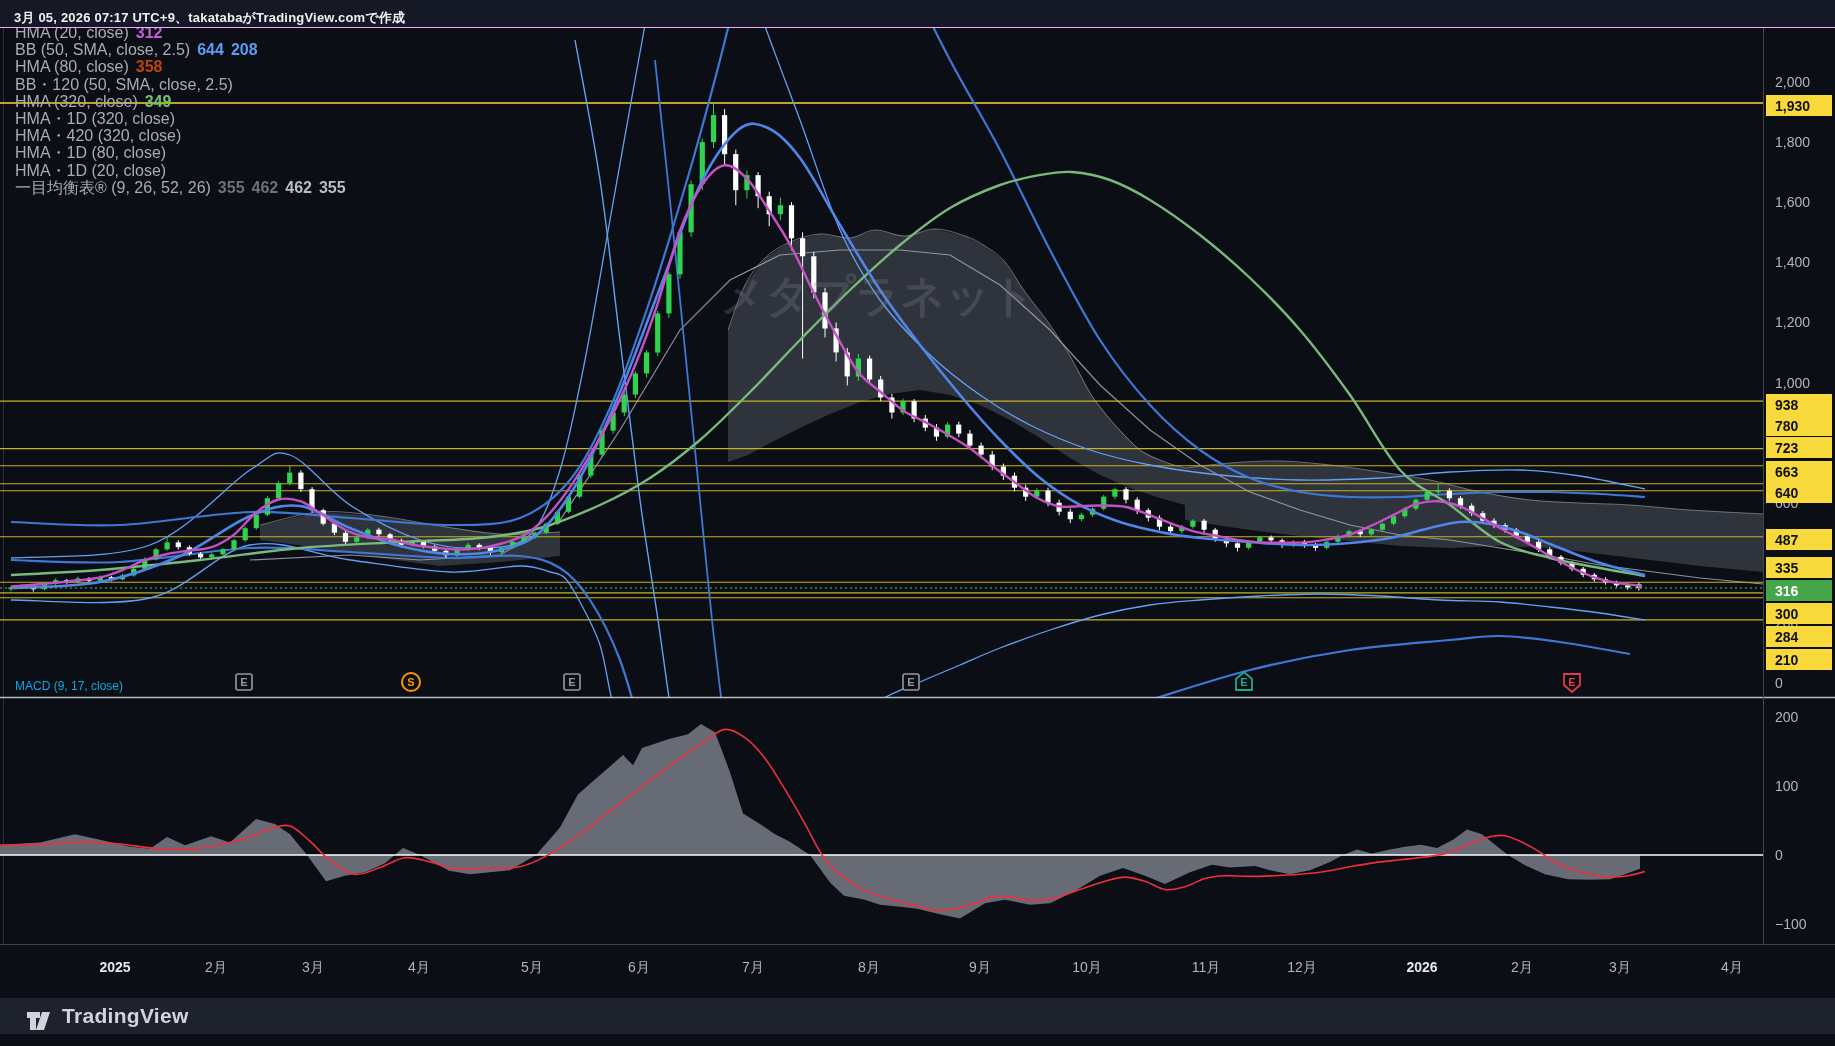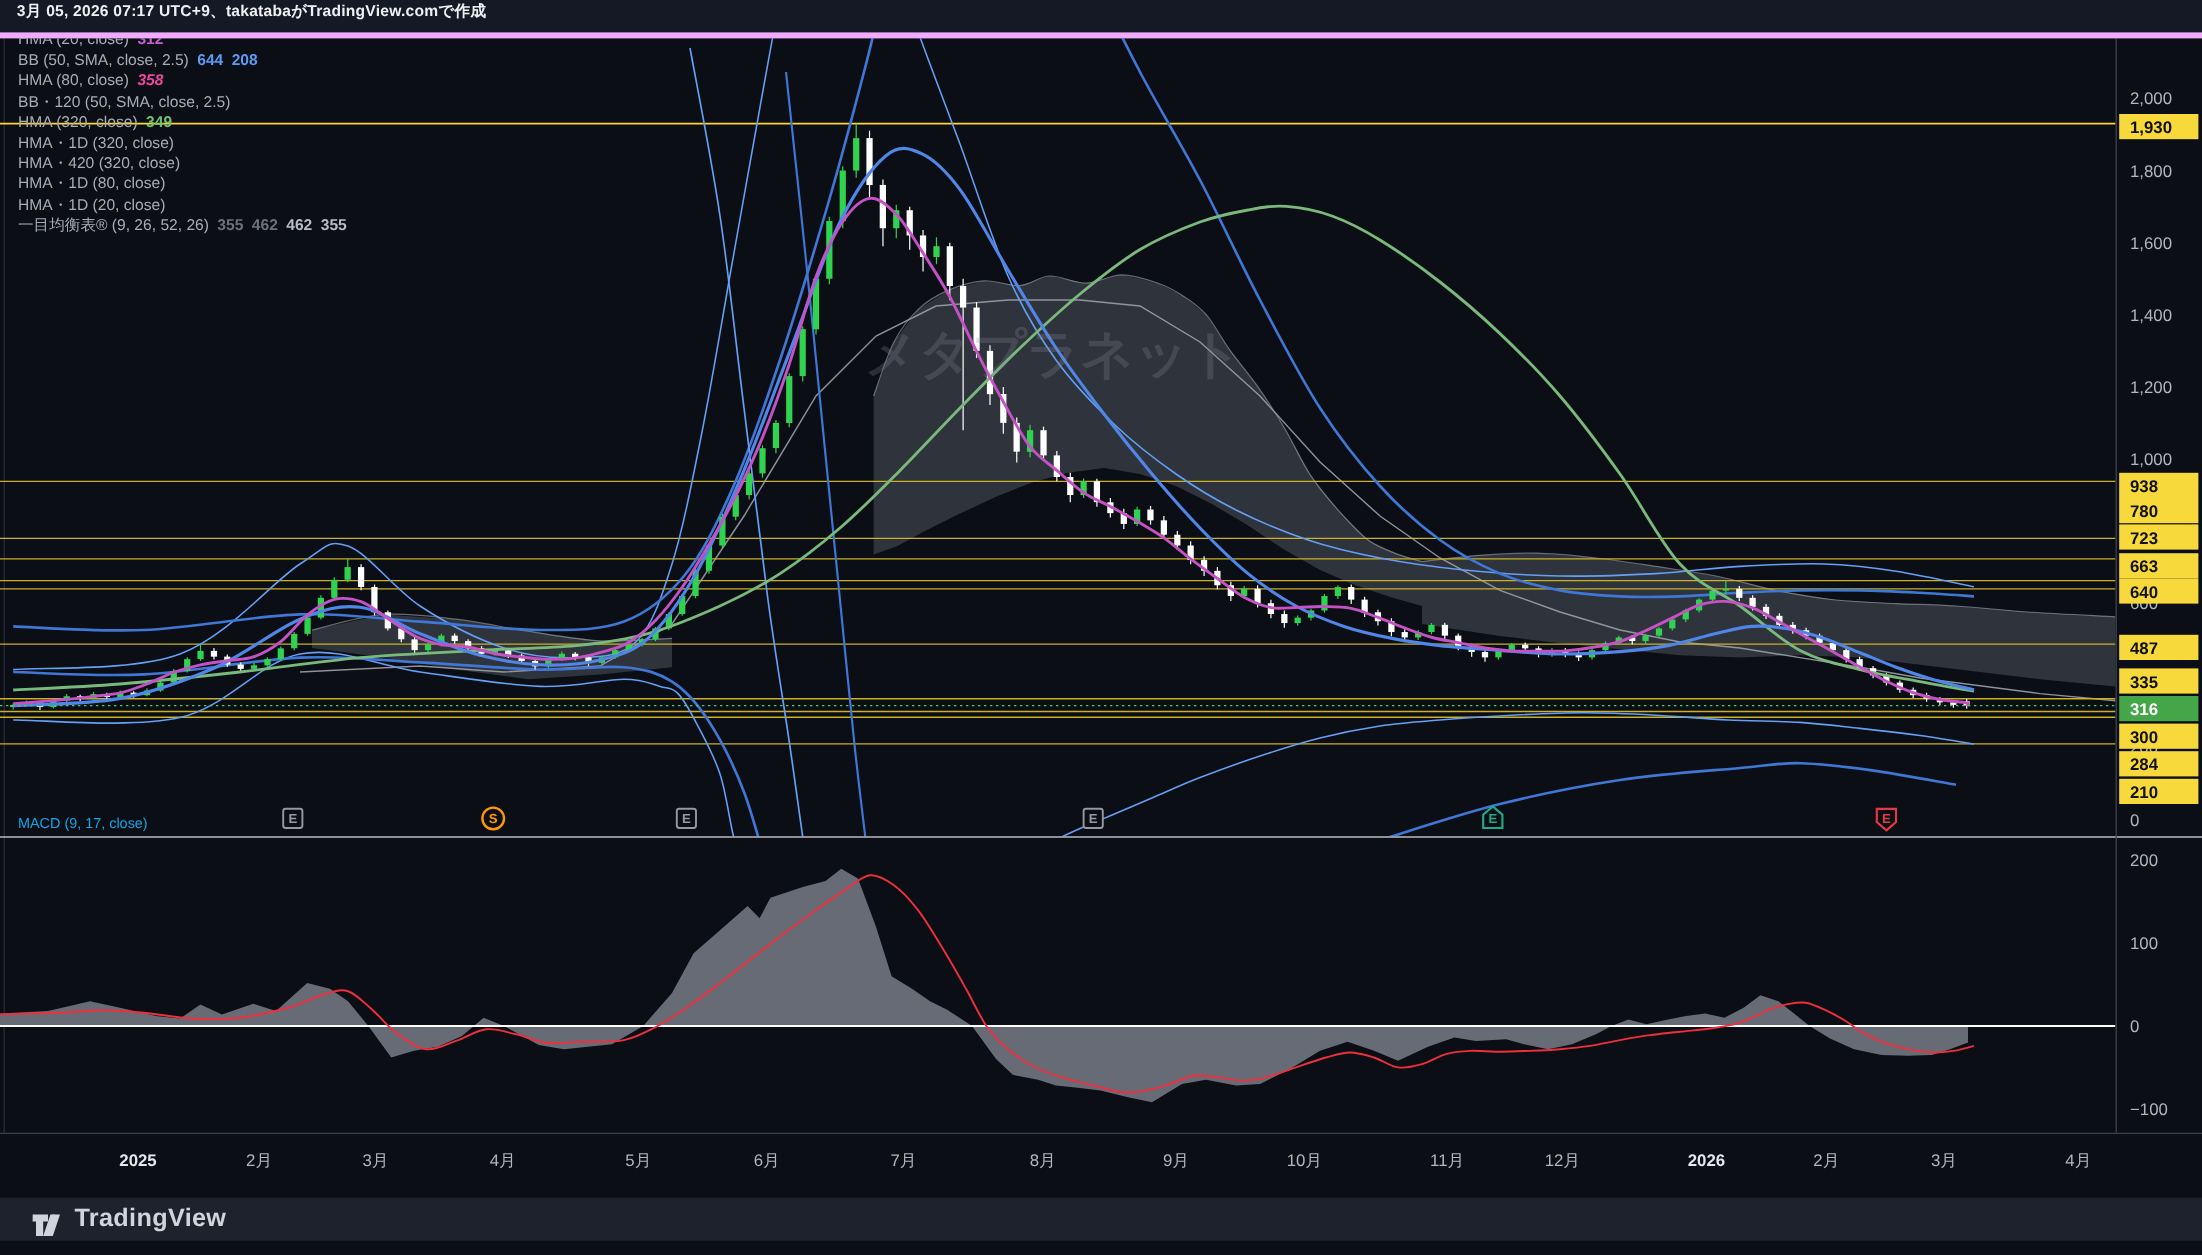--- a/index.html
+++ b/index.html
@@ -1,27 +1,27 @@
 <!DOCTYPE html>
 <html><head>
 <meta charset="utf-8">
 <style>
   html,body{margin:0;padding:0;background:#0b0e14;}
   body{width:1835px;height:1046px;position:relative;overflow:hidden;
        font-family:"Liberation Sans","DejaVu Sans",sans-serif;color:#b2b5be;}
   #topbar{position:absolute;left:0;top:0;width:1835px;height:27px;background:#151926;
-          border-bottom:5px solid #f0abfc;display:flex;align-items:flex-start;z-index:30;}
+          border-bottom:1px solid #f0abfc;display:flex;align-items:flex-end;z-index:30;}
   #topbar .t{margin-left:14px;font-size:13px;font-weight:bold;color:#eef0f4;letter-spacing:.2px;}
   #chartwrap{position:absolute;left:0;top:27px;width:1835px;height:971px;}
   svg text{font-family:"Liberation Sans","DejaVu Sans",sans-serif;}
   #legend{position:absolute;left:15px;top:6px;z-index:20;pointer-events:none;}
   #legend .title{font-size:13px;color:#f2f3f6;font-weight:bold;height:18px;white-space:nowrap;}
   #legend .title .lbl{color:#d8dbe2;font-weight:bold;margin-left:9px;}
   #legend .title .val{color:#ffffff;font-weight:bold;}
-  #legend .row{font-size:13px;height:17.2px;line-height:17.2px;color:#a8acb6;white-space:nowrap;}
+  #legend .row{font-size:16px;height:17.2px;line-height:17.2px;color:#a8acb6;white-space:nowrap;}
   #legend .row .vals span{margin-left:7px;font-weight:bold;}
   #watermark{position:absolute;left:878px;top:268px;transform:translateX(-50%);text-align:center;
              color:rgba(134,140,155,0.26);z-index:1;pointer-events:none;}
   #watermark .l1{font-size:82px;font-weight:bold;letter-spacing:2px;line-height:86px;}
   #watermark .l2{font-size:44px;font-weight:bold;line-height:56px;}
   #macdlabel{position:absolute;left:15px;top:679px;font-size:12px;color:#0ea5e9;z-index:20;}
   #bottombar{position:absolute;left:0;top:998px;width:1835px;height:36px;background:#1e222d;
              display:flex;align-items:center;z-index:30;}
   #bottombar .brand{margin-left:62px;font-size:21px;font-weight:bold;color:#d1d4dc;letter-spacing:.3px;}
   #tvmark{position:absolute;left:27px;top:1010px;z-index:31;}
@@ -497,21 +497,21 @@
 </div>
 
 <div id="legend">
   <div class="title">
     <span class="val">メタプラネット</span><span class="val">・</span><span class="val">1日</span><span class="val">・</span><span class="val">TSE</span>
     <span id="ohlcvals"><span class="lbl">始値</span><span class="val">328</span><span class="lbl">高値</span><span class="val">334</span><span class="lbl">安値</span><span class="val">307</span><span class="lbl">終値</span><span class="val">316</span></span>
   </div>
   <div id="indrows">
       <div class="row"><span>HMA (20, close)</span><span class="vals"><span style="color: rgb(199, 94, 216);">312</span></span></div>
       <div class="row"><span>BB (50, SMA, close, 2.5)</span><span class="vals"><span style="color: rgb(91, 156, 246);">644</span><span style="color: rgb(91, 156, 246);">208</span></span></div>
-      <div class="row"><span>HMA (80, close)</span><span class="vals"><span style="color: #ec4899; font-style: italic;">358</span></span></div>
+      <div class="row"><span>HMA (80, close)</span><span class="vals"><span style="color: #c2410c;">358</span></span></div>
       <div class="row"><span>BB・120 (50, SMA, close, 2.5)</span><span class="vals"></span></div>
       <div class="row"><span>HMA (320, close)</span><span class="vals"><span style="color: rgb(113, 193, 116);">349</span></span></div>
       <div class="row"><span>HMA・1D (320, close)</span><span class="vals"></span></div>
       <div class="row"><span>HMA・420 (320, close)</span><span class="vals"></span></div>
       <div class="row"><span>HMA・1D (80, close)</span><span class="vals"></span></div>
       <div class="row"><span>HMA・1D (20, close)</span><span class="vals"></span></div>
       <div class="row"><span>一目均衡表® (9, 26, 52, 26)</span><span class="vals"><span style="color: rgb(109, 113, 124);">355</span><span style="color: rgb(109, 113, 124);">462</span><span style="color: rgb(185, 189, 198);">462</span><span style="color: rgb(185, 189, 198);">355</span></span></div>
     </div>
 </div>
 

